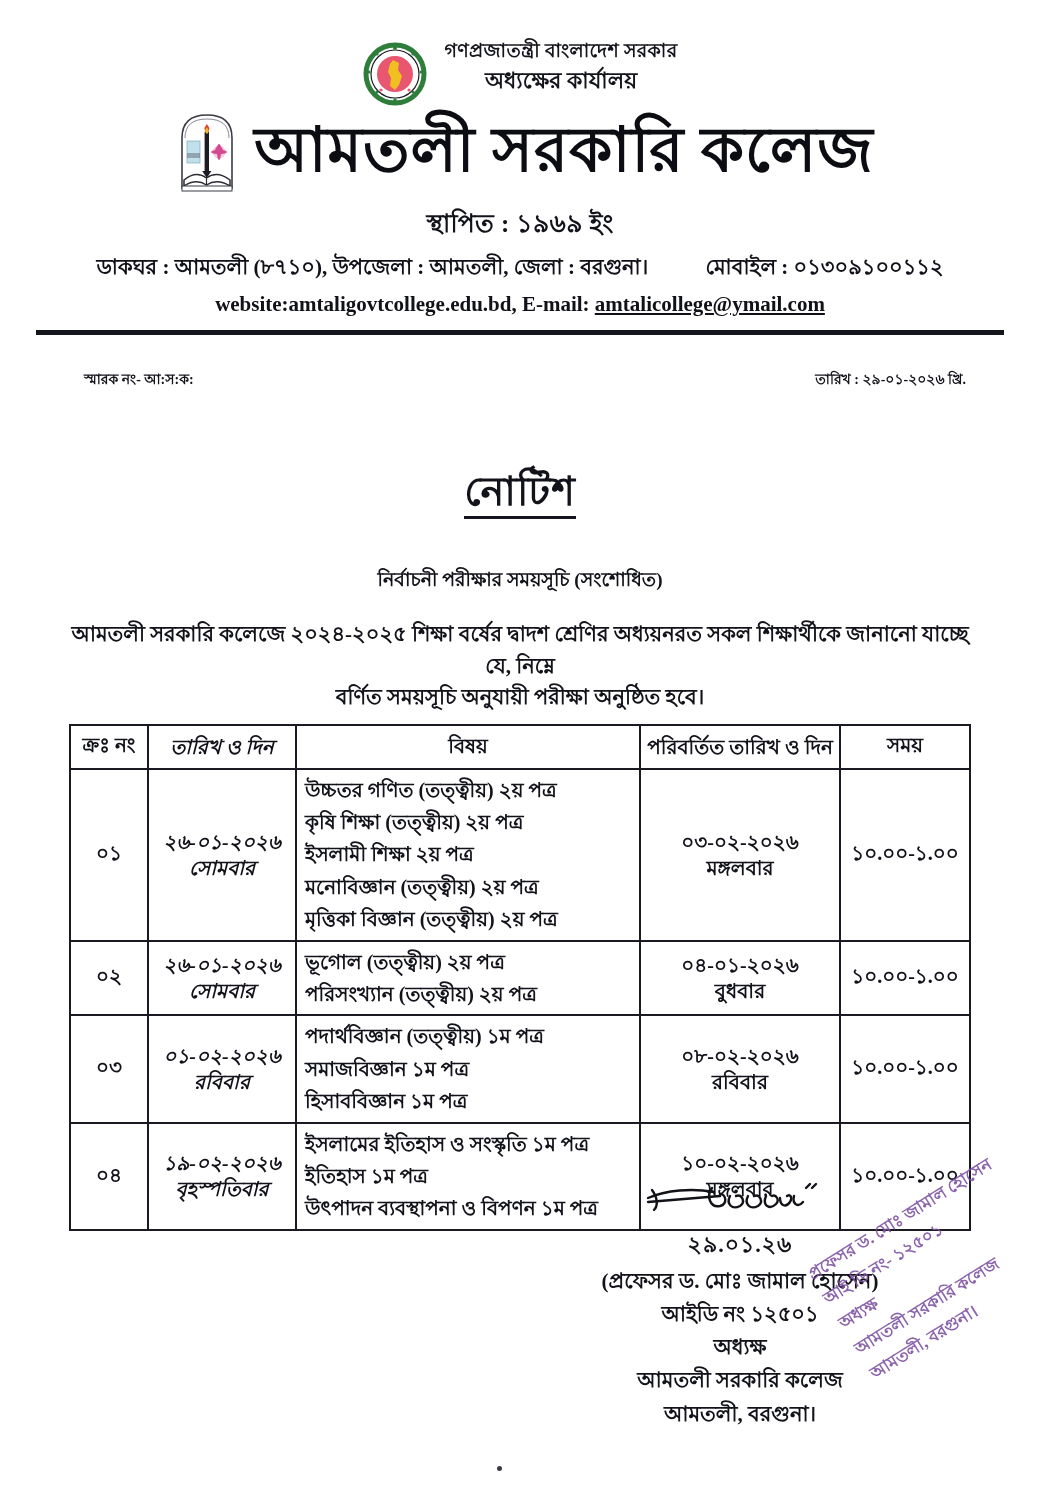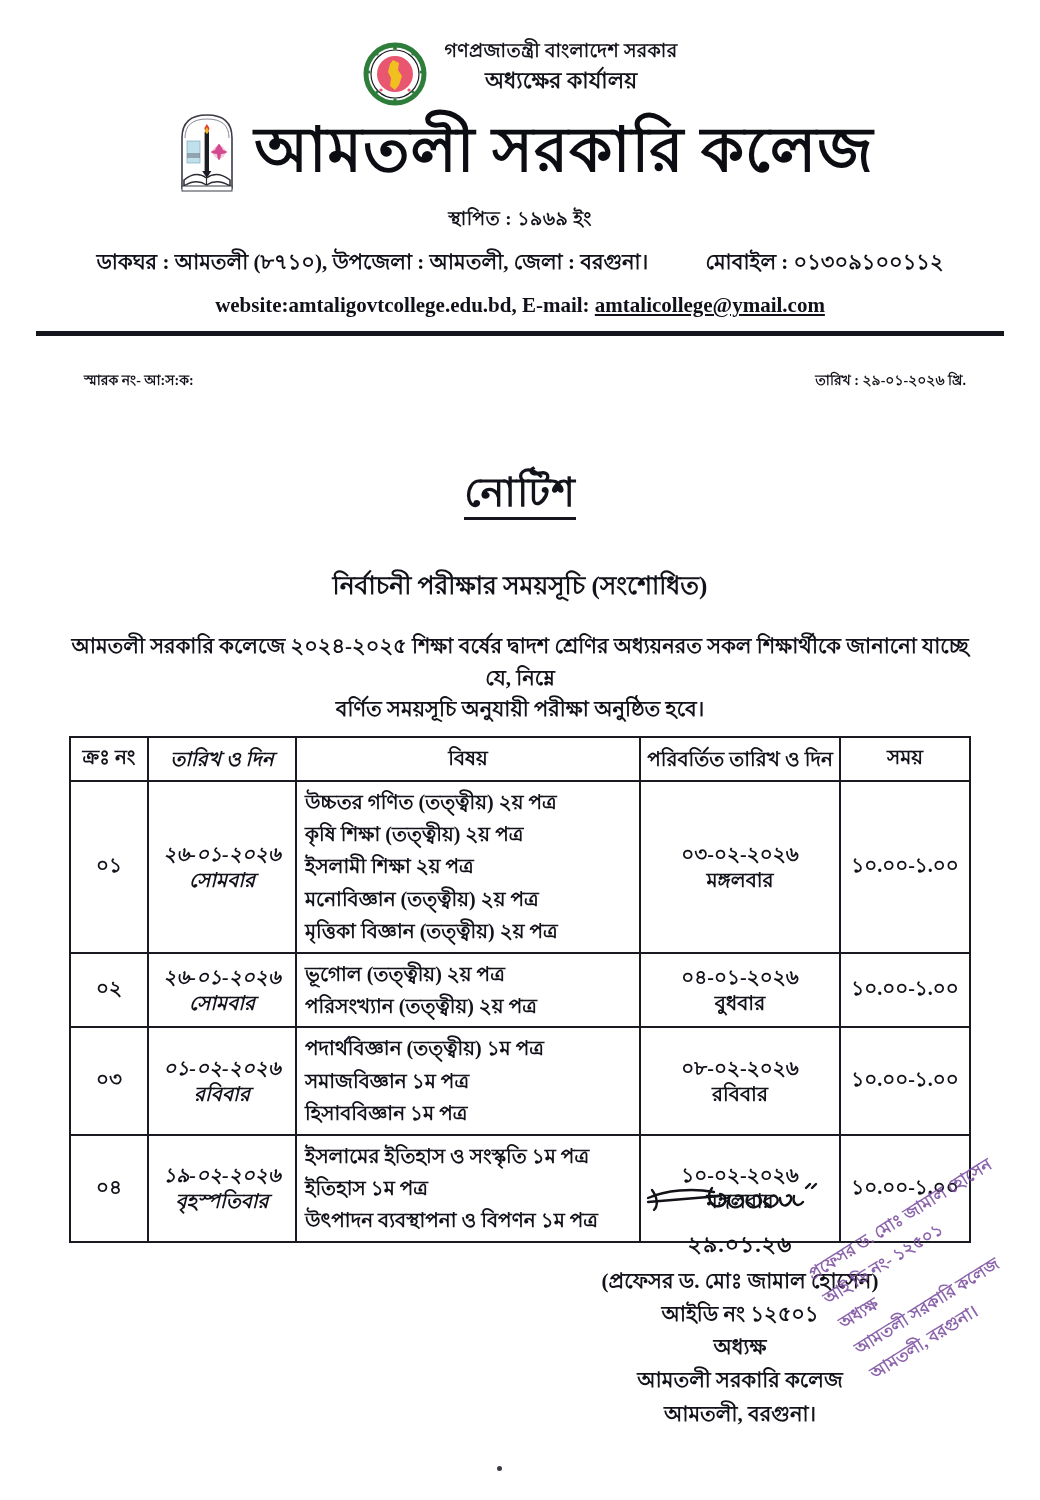--- a/index.html
+++ b/index.html
@@ -64,32 +64,32 @@
     font-size: 62px;
     font-weight: 700;
     line-height: 1.12;
     letter-spacing: 1px;
     color: #0c0d12;
     white-space: nowrap;
   }
 
   .established {
     text-align: center;
-    font-size: 19px;
+    font-size: 25px;
     font-weight: 700;
     margin-top: 10px;
     letter-spacing: 0.4px;
   }
 
   .addr-line {
     text-align: center;
     font-size: 21px;
     line-height: 1.55;
     font-weight: 600;
-    margin-top: 10px;
+    margin-top: 4px;
     color: #101119;
   }
   .addr-line .mobile { margin-left: 52px; }
   .addr-line .email-link { text-decoration: underline; }
 
   .rule-double {
     margin: 10px 36px 0 36px;
     border-top: 3px solid #15161d;
     border-bottom: 2px solid #15161d;
     height: 5px;
@@ -112,21 +112,21 @@
     font-weight: 700;
     letter-spacing: 1px;
   }
   .notice-title span {
     border-bottom: 3px solid #15161d;
     padding-bottom: 2px;
   }
   .notice-sub {
     text-align: center;
     margin-top: 38px;
-    font-size: 25px;
+    font-size: 19px;
     font-weight: 700;
   }
   .intro {
     margin: 22px 58px 0 58px;
     font-size: 21px;
     line-height: 1.5;
     text-align: center;
     font-weight: 700;
   }
   .intro .l2 { display: block; }

